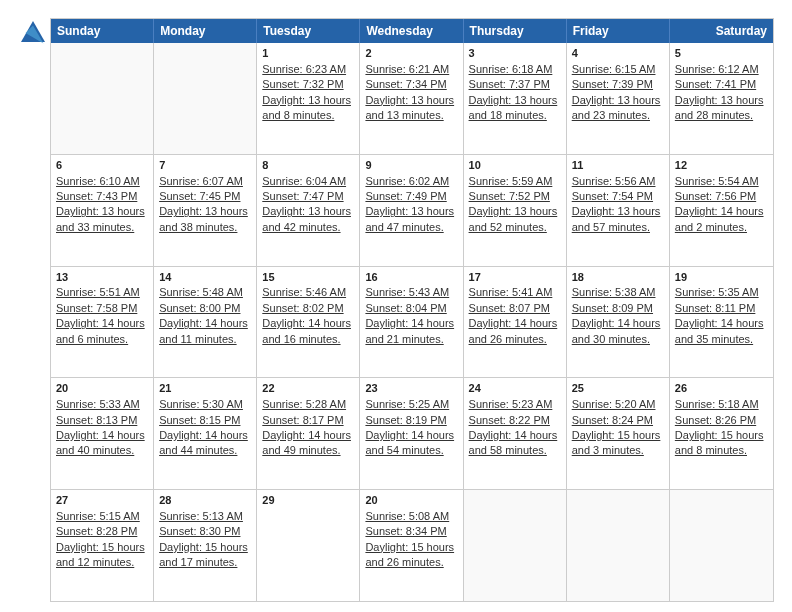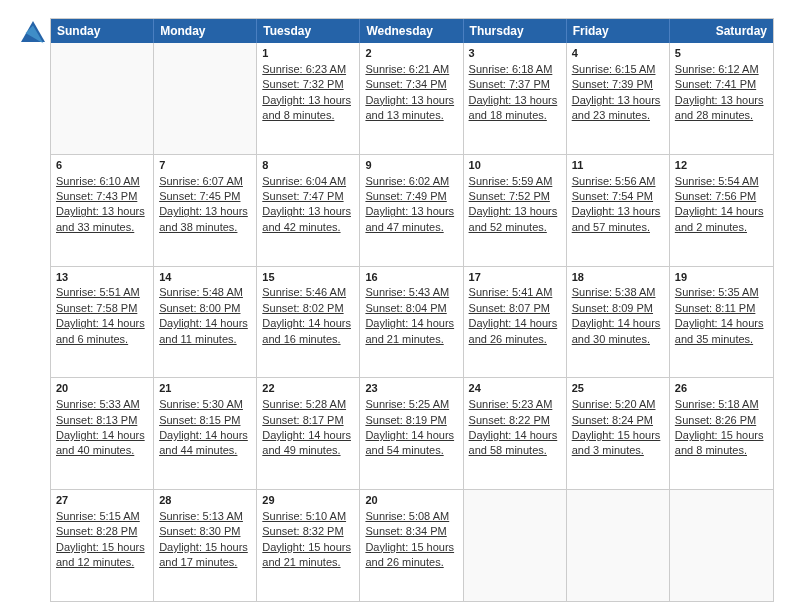--- a/index.html
+++ b/index.html
@@ -258,21 +258,20 @@
           <div class="cal-cell">
             <div class="day-num">27</div>
             <div class="cell-text">Sunrise: 5:15 AM<br>Sunset: 8:28 PM<br>Daylight: 15 hours and 12 minutes.</div>
           </div>
           <div class="cal-cell">
             <div class="day-num">28</div>
             <div class="cell-text">Sunrise: 5:13 AM<br>Sunset: 8:30 PM<br>Daylight: 15 hours and 17 minutes.</div>
           </div>
           <div class="cal-cell">
             <div class="day-num">29</div>
-            <div class="cell-text">Sunrise: 5:10 AM<br>Sunset: 8:32 PM<br>Daylight: 15 hours and 21 minutes.</div>
           </div>
           <div class="cal-cell">
             <div class="day-num">20</div>
             <div class="cell-text">Sunrise: 5:08 AM<br>Sunset: 8:34 PM<br>Daylight: 15 hours and 26 minutes.</div>
           </div>
           <div class="cal-cell empty"></div>
           <div class="cal-cell empty"></div>
           <div class="cal-cell empty"></div>
         </div>
       </div>

